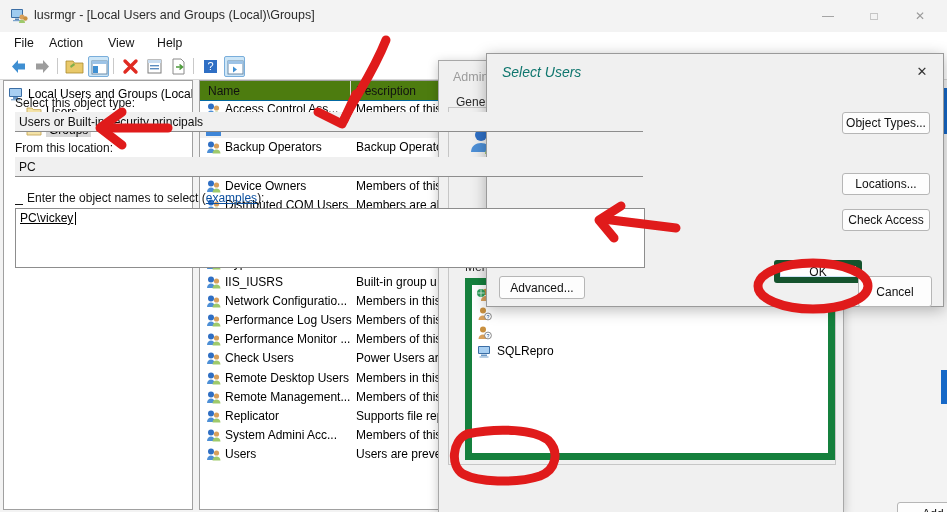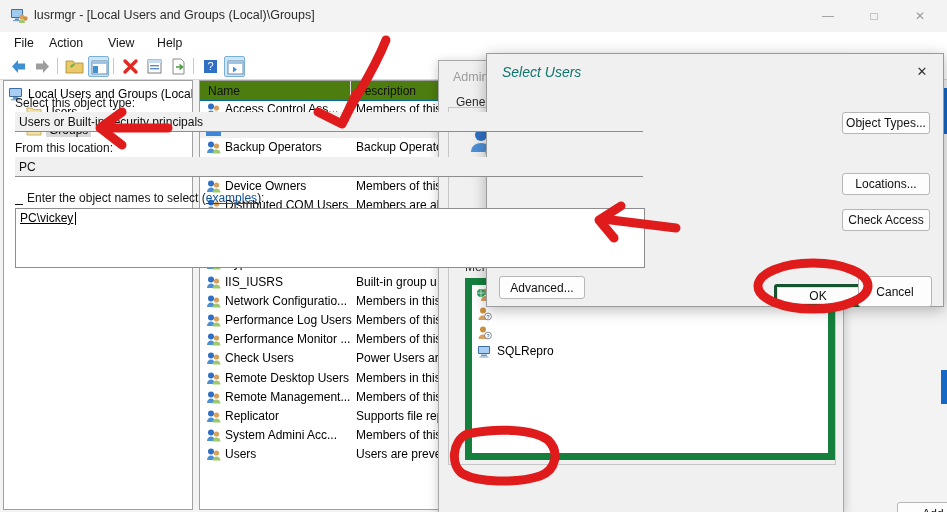--- a/index.html
+++ b/index.html
@@ -80,21 +80,21 @@
   #sel-location{left:15px;top:157px;width:628px;height:20px;}
   #sel-btn-locations{left:842px;top:157px;width:88px;height:22px;margin-top:16px;}
   #sel-lbl-names{left:15px;top:191px;margin-left:12px;}
   #sel-names-underline{position:absolute;left:15px;top:204px;width:8px;height:1px;background:#141414;}
   #sel-examples{color:#0b4f9e;text-decoration:underline;}
   #sel-namebox{position:absolute;left:15px;top:208px;width:628px;height:58px;background:#ffffff;border:1px solid #8d8d8d;}
   #sel-nametext{position:absolute;left:4px;top:2px;font-size:12px;color:#000;text-decoration:underline;}
   #sel-caret{position:absolute;left:59px;top:3px;width:1px;height:13px;background:#000;}
   #sel-btn-checknames{left:842px;top:209px;width:88px;height:22px;}
   #sel-btn-advanced{left:499px;top:276px;width:86px;height:23px;}
-  #sel-btn-ok{left:774px;top:284px;width:88px;height:23px;border:3px solid #14532d;box-shadow:0 0 0 1px #cfe4f7 inset;}
+  #sel-btn-ok{left:774px;top:260px;width:88px;height:23px;border:6px solid #14532d;box-shadow:0 0 0 1px #cfe4f7 inset;}
   #sel-btn-cancel{left:858px;top:276px;width:74px;height:31px;}
 
   
   .blue-edge{position:absolute;right:0;width:6px;background:#1668c7;}
 
   
   #annot{position:absolute;left:0;top:0;width:947px;height:512px;pointer-events:none;}
 </style>
 </head>
 <body>

